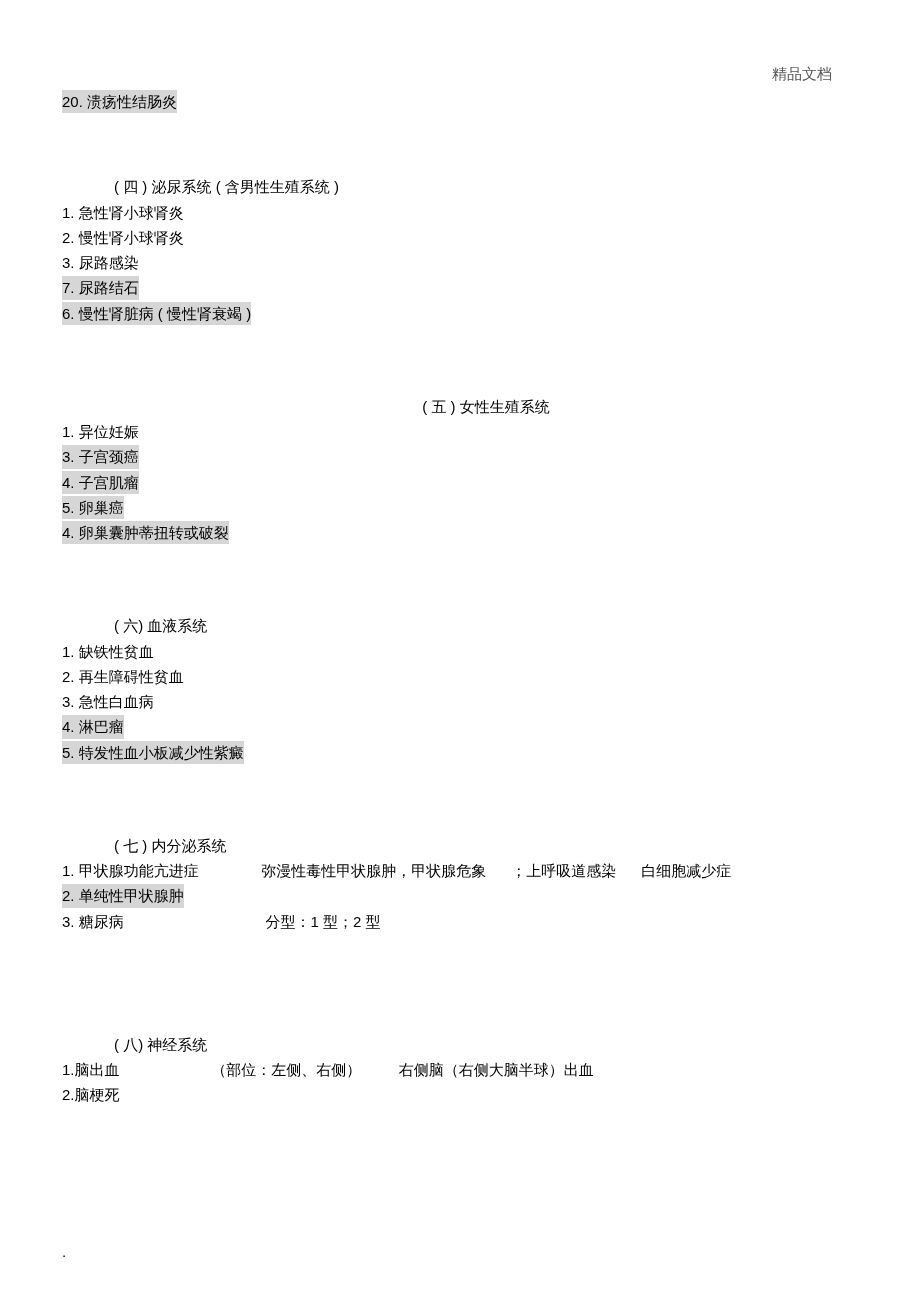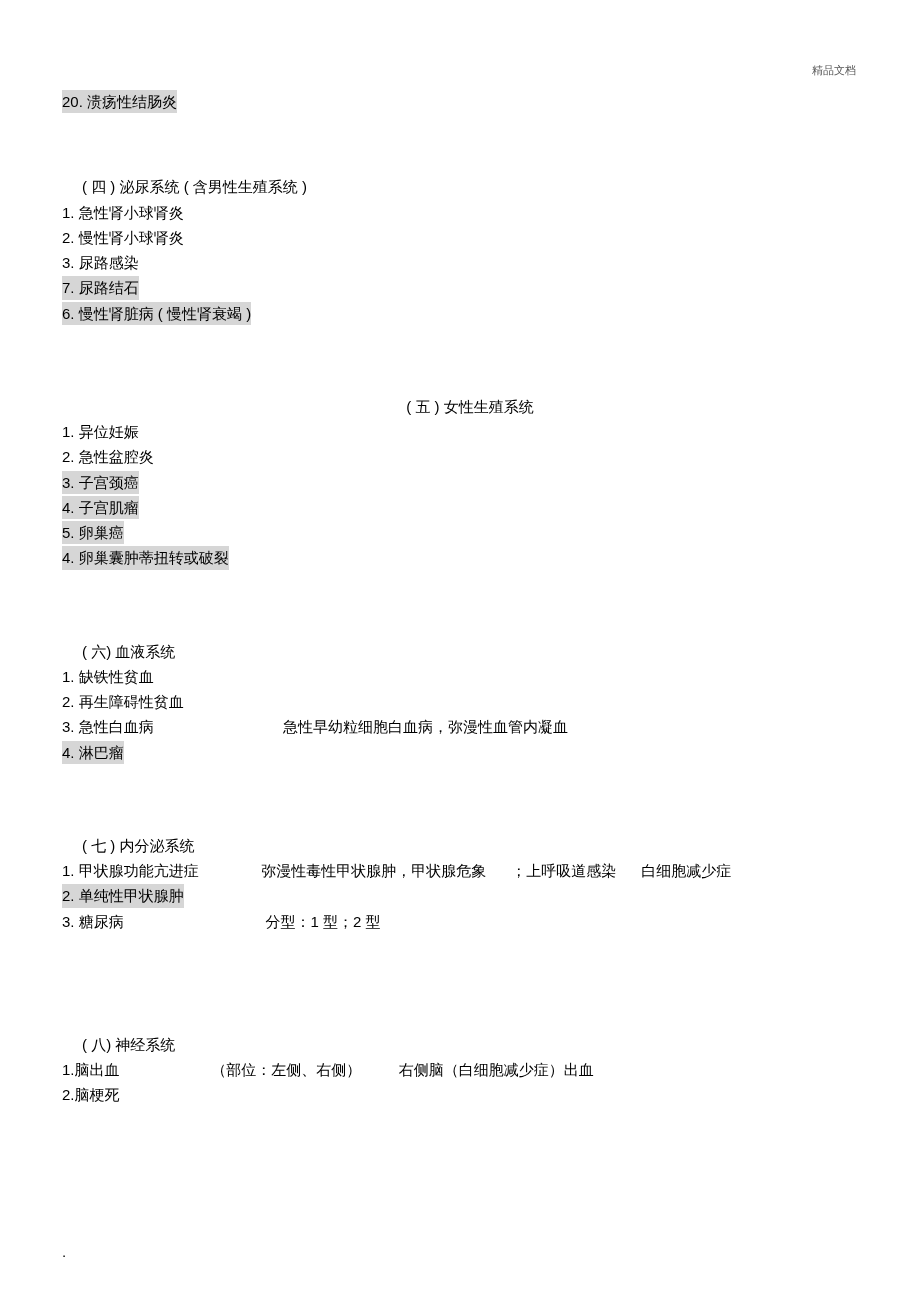--- a/index.html
+++ b/index.html
@@ -10,27 +10,27 @@
       font-family: "Microsoft YaHei", "SimSun", sans-serif;
       font-size: 15px;
       color: #000;
       padding: 62px 62px 20px 62px;
       position: relative;
       line-height: 1.55;
     }
     .header-note {
       position: absolute;
       top: 62px;
-      right: 64px;
-      font-size: 11px;
+      right: 88px;
+      font-size: 15px;
       color: #555;
     }
     .section { margin-bottom: 48px; }
     .section-group { margin-top: 14px; }
-    .section-title { margin-left: 20px; margin-bottom: 2px; }
+    .section-title { margin-left: 52px; margin-bottom: 2px; }
     .item-line { margin-bottom: 2px; display: flex; }
     .item-main { white-space: pre; }
     .hl { background: #d6d6d6; }
     .dot { position: absolute; bottom: 40px; left: 62px; font-size: 15px; }
     .extra { white-space: pre; }
     .space-top { margin-top: 28px; }
   </style>
 </head>
 <body>
 
@@ -61,23 +61,20 @@
         </div>
       </div>
     </div>
     <div class="section">
       <div class="section-group" style="margin-top: 70px; text-align: center;">
         <div class="section-title">( 五 ) 女性生殖系统</div>
         <div class="item-line">
           <span class="item-main">1. 异位妊娠</span>
         </div>
         <div class="item-line">
-          <span class="item-main">2. 急性盆腔炎</span>
-        </div>
-        <div class="item-line">
           <span class="item-main hl">3. 子宫颈癌</span>
         </div>
         <div class="item-line">
           <span class="item-main hl">4. 子宫肌瘤</span>
         </div>
         <div class="item-line">
           <span class="item-main hl">5. 卵巢癌</span>
         </div>
         <div class="item-line">
           <span class="item-main hl">4. 卵巢囊肿蒂扭转或破裂</span>
@@ -88,24 +85,26 @@
       <div class="section-group" style="margin-top: 70px;">
         <div class="section-title">( 六) 血液系统</div>
         <div class="item-line">
           <span class="item-main">1. 缺铁性贫血</span>
         </div>
         <div class="item-line">
           <span class="item-main">2. 再生障碍性贫血</span>
         </div>
         <div class="item-line">
           <span class="item-main">3. 急性白血病</span>
-          <span class="extra">                               急性早幼粒细胞白血病，弥漫性血管内凝血</span>
         </div>
         <div class="item-line">
           <span class="item-main hl">4. 淋巴瘤</span>
+        </div>
+        <div class="item-line">
+          <span class="item-main hl">5. 特发性血小板减少性紫癜</span>
         </div>
       </div>
     </div>
     <div class="section">
       <div class="section-group" style="margin-top: 70px;">
         <div class="section-title">( 七 ) 内分泌系统</div>
         <div class="item-line">
           <span class="item-main">1. 甲状腺功能亢进症</span>
           <span class="extra">               弥漫性毒性甲状腺肿，甲状腺危象      ；上呼吸道感染      白细胞减少症</span>
         </div>
@@ -116,21 +115,21 @@
           <span class="item-main">3. 糖尿病</span>
           <span class="extra">                                  分型：1 型；2 型</span>
         </div>
       </div>
     </div>
     <div class="section">
       <div class="section-group" style="margin-top: 100px;">
         <div class="section-title">( 八) 神经系统</div>
         <div class="item-line">
           <span class="item-main">1.脑出血</span>
-          <span class="extra">                      （部位：左侧、右侧）         右侧脑（白细胞减少症）出血</span>
+          <span class="extra">                      （部位：左侧、右侧）         右侧脑（右侧大脑半球）出血</span>
         </div>
         <div class="item-line">
           <span class="item-main">2.脑梗死</span>
         </div>
       </div>
     </div>
   </div>
 
 <div class="dot">.</div>
 

